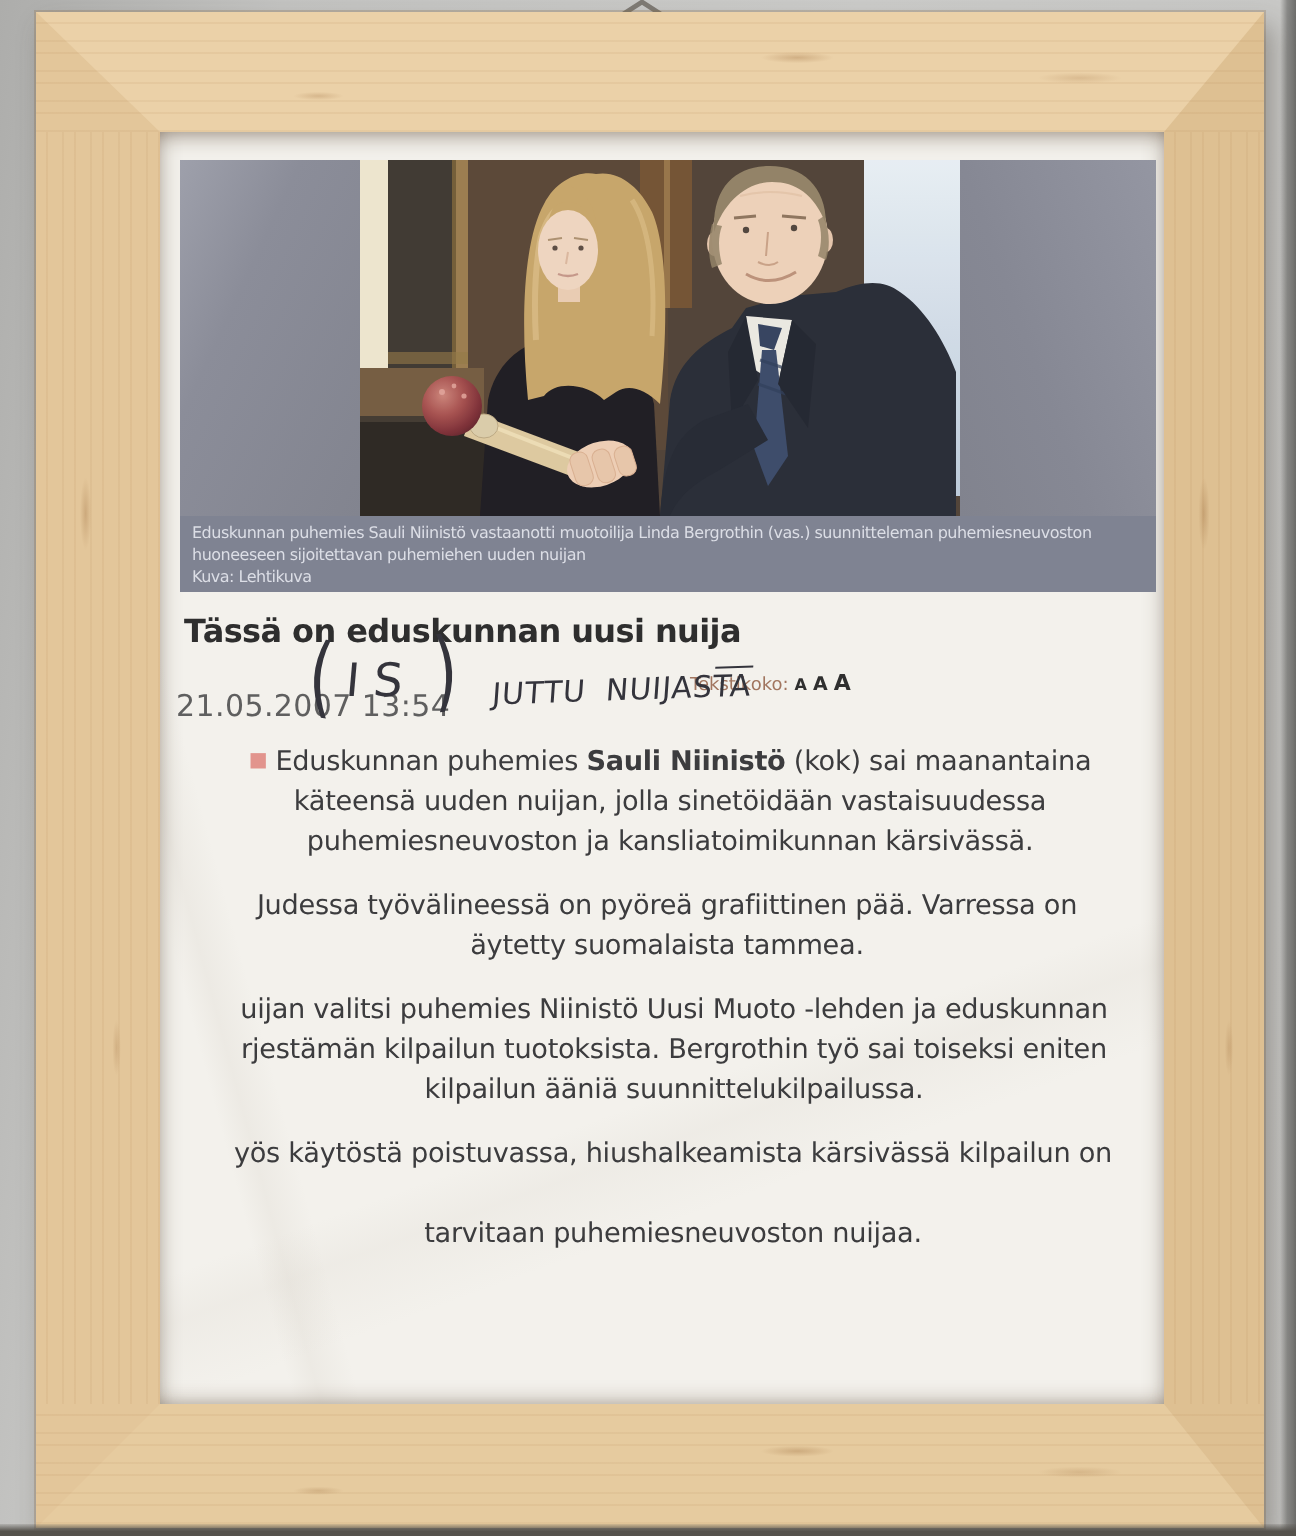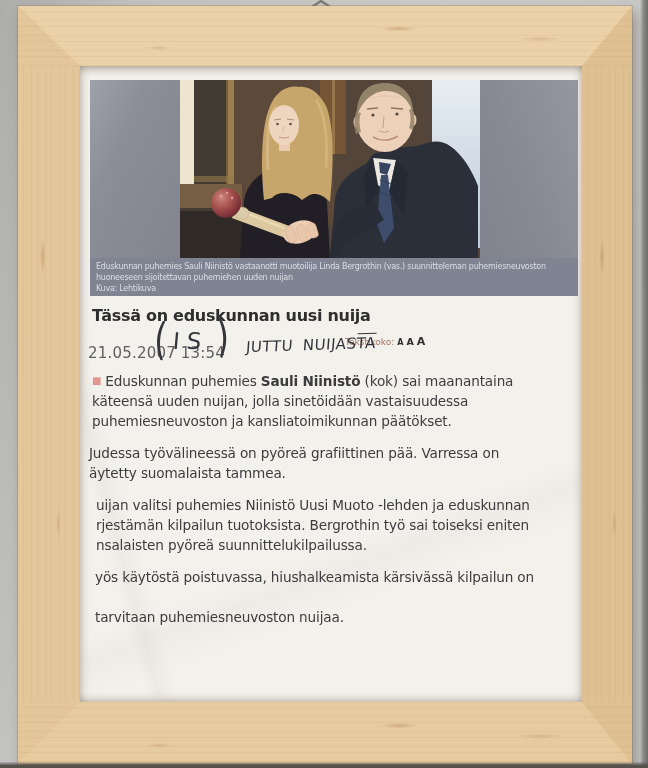--- a/index.html
+++ b/index.html
@@ -72,21 +72,21 @@
   .hw{position:absolute;font-family:"DejaVu Sans", sans-serif;}
   .hw-paren{font-size:44px;font-weight:400;transform:scaleX(.72) rotate(5deg);transform-origin:center;}
   .hw-open{left:0;top:-3px;}
   .hw-close{left:62px;top:-6px;transform:scaleX(.72) rotate(-4deg);}
   .hw-initials{left:21px;top:12px;font-size:23px;letter-spacing:7px;transform:skewX(-5deg);}
   .hw-note{left:94px;top:20px;font-size:15px;letter-spacing:0.5px;transform:rotate(-2deg) skewX(-6deg);white-space:nowrap;}
   .hw-note .gap{display:inline-block;width:10px;}
   .hw-ta{border-top:1.5px solid #34343c;padding-top:0px;}
   
   .body-text{position:absolute;left:12px;top:305px;width:486px;color:#3c3c3e;}
-  .body-text p{margin:0 0 12px 0;font-size:13.6px;line-height:20px;letter-spacing:-0.15px;white-space:nowrap;}
+  .body-text p{margin:0 0 12px 0;font-size:13.6px;line-height:20px;letter-spacing:-0.15px;white-space:nowrap;text-align:center;}
   .seg-b{font-weight:bold;}
   .seg-i{font-style:italic;}
   .seg-bul{color:#e2948d;font-size:10px;vertical-align:2px;margin-right:1px;}
 </style>
 </head>
 <body>
 
 <svg class="hanger" width="36" height="10" viewBox="0 0 36 10">
   <polyline points="4,10 18,1 32,10" fill="none" stroke="#7e7a74" stroke-width="2.4"></polyline>
 </svg>
@@ -206,19 +206,19 @@
   <div class="date">21.05.2007 13:54</div>
 
   <div class="handwriting">
     <span class="hw hw-paren hw-open">(</span>
     <span class="hw hw-initials">IS</span>
     <span class="hw hw-paren hw-close">)</span>
     <span class="hw hw-note"><span>JUTTU</span><span class="gap"></span><span>NUIJAS</span><span class="hw-ta">TA</span></span>
   </div>
 
   <div class="body-text" id="article-body">
-      <p><span class="seg-bul">■ </span><span>Eduskunnan puhemies </span><span class="seg-b">Sauli Niinistö</span><span> (kok) sai maanantaina</span><br><span>käteensä uuden nuijan, jolla sinetöidään vastaisuudessa</span><br><span>puhemiesneuvoston ja kansliatoimikunnan päätökset.</span></p>
+      <p><span class="seg-bul">■ </span><span>Eduskunnan puhemies </span><span class="seg-b">Sauli Niinistö</span><span> (kok) sai maanantaina</span><br><span>käteensä uuden nuijan, jolla sinetöidään vastaisuudessa</span><br><span>puhemiesneuvoston ja kansliatoimikunnan kärsivässä.</span></p>
       <p style="margin-left: -3px;"><span>Judessa työvälineessä on pyöreä grafiittinen pää. Varressa on</span><br><span>äytetty suomalaista tammea.</span></p>
-      <p style="margin-left: 4px;"><span>uijan valitsi puhemies Niinistö Uusi Muoto -lehden ja eduskunnan</span><br><span>rjestämän kilpailun tuotoksista. Bergrothin työ sai toiseksi eniten</span><br><span>nsalaisten pyöreä suunnittelukilpailussa.</span></p>
+      <p style="margin-left: 4px;"><span>uijan valitsi puhemies Niinistö Uusi Muoto -lehden ja eduskunnan</span><br><span>rjestämän kilpailun tuotoksista. Bergrothin työ sai toiseksi eniten</span><br><span>kilpailun ääniä suunnittelukilpailussa.</span></p>
       <p style="margin-left: 3px;"><span>yös käytöstä poistuvassa, hiushalkeamista kärsivässä kilpailun on</span><br><br><span>tarvitaan puhemiesneuvoston nuijaa.</span></p>
     </div>
 
 </div>
 
 </body></html>

